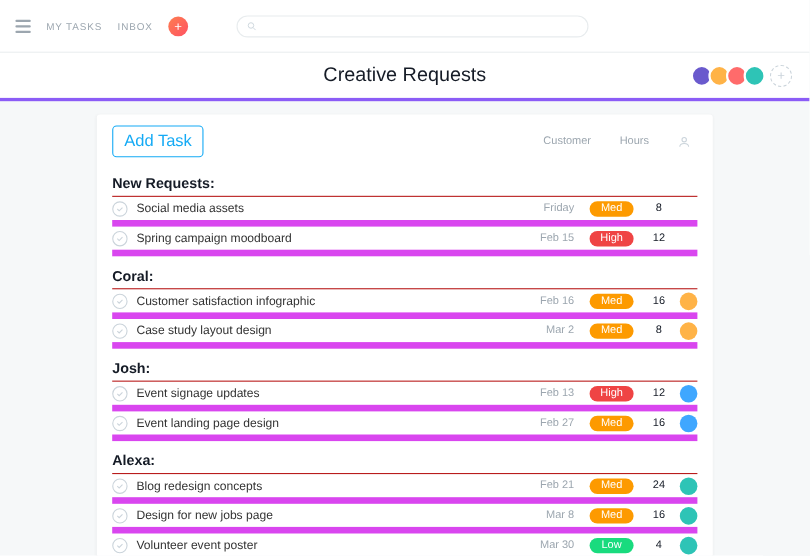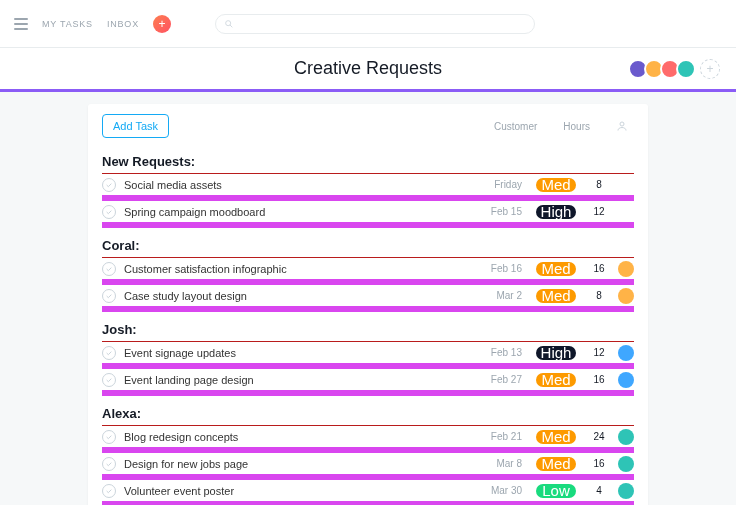--- a/index.html
+++ b/index.html
@@ -17,33 +17,33 @@
   .header-row { height: 44px; background:#fff; border-bottom:3px solid #8b5cf6; display:flex; align-items:center; padding:0 16px; position:relative; }
   .page-title { position:absolute; left:50%; transform:translateX(-50%); font-size:18px; font-weight:500; color:#151b26; }
   .avatars { margin-left:auto; display:flex; align-items:center; }
   .avatar { width:20px; height:20px; border-radius:50%; margin-left:-4px; border:2px solid #fff; }
   .av1{background:#6a5acd;} .av2{background:#ffb347;} .av3{background:#ff6b6b;} .av4{background:#2ec4b6;}
   .add-avatar { width:20px; height:20px; border-radius:50%; border:1px dashed #cbd4db; margin-left:4px; display:flex; align-items:center; justify-content:center; color:#cbd4db; font-size:12px; cursor:pointer; }
   
   .content { padding: 12px; }
   .panel { background:#fff; width:560px; margin:0 auto; box-shadow:0 1px 3px rgba(0,0,0,0.05); border-radius:3px; }
   .panel-head { display:flex; align-items:center; padding:10px 14px 6px; }
-  .add-task-btn { border:1px solid #14aaf5; color:#14aaf5; background:#fff; font-size:11px; padding:5px 10px; border-radius:4px; cursor:pointer; }
+  .add-task-btn { border:1px solid #14aaf5; color:#14aaf5; background:#fff; font-size:15px; padding:5px 10px; border-radius:4px; cursor:pointer; }
   .col-heads { margin-left:auto; display:flex; align-items:center; gap:26px; color:#9ca6af; font-size:10px; padding-right:6px; }
   .person-icon { width:12px; height:12px; }
   
   .sections { padding: 0 14px 14px; }
   .section-title { font-size:13px; font-weight:600; color:#151b26; padding:10px 0 4px; border-bottom:1px solid #b91c1c; }
   .task-row { display:flex; align-items:center; border-bottom:6px solid #d946ef; padding:6px 0; height:27px; }
   .check-circle { width:14px; height:14px; border:1px solid #cbd4db; border-radius:50%; margin-right:8px; display:flex; align-items:center; justify-content:center; flex-shrink:0; }
   .check-circle svg { width:8px; height:8px; }
   .task-title { font-size:11px; color:#333; flex:1; }
   .task-date { width:46px; font-size:10px; color:#9ca6af; text-align:right; }
-  .pill { width:40px; height:14px; border-radius:8px; font-size:15px; color:#fff; display:flex; align-items:center; justify-content:center; margin:0 14px; }
-  .pill.Med{background:#fd9a00;} .pill.High{background:#0f172a;} .pill.Low{background:#19db7e;}
+  .pill { width:40px; height:14px; border-radius:8px; font-size:10px; color:#fff; display:flex; align-items:center; justify-content:center; margin:0 14px; }
+  .pill.Med{background:#fd9a00;} .pill.High{background:#ef4444;} .pill.Low{background:#19db7e;}
   .task-hours { width:18px; font-size:10px; color:#151b26; text-align:center; }
   .assignee { width:16px; height:16px; border-radius:50%; margin-left:10px; flex-shrink:0; }
   .assignee.empty{ background:transparent; }
   .as-coral{background:#ffb347;} .as-josh{background:#3fa7ff;} .as-alexa{background:#2ec4b6;}
 </style>
 </head>
 <body>
 
 <div class="topbar">
   <div class="hamburger">

